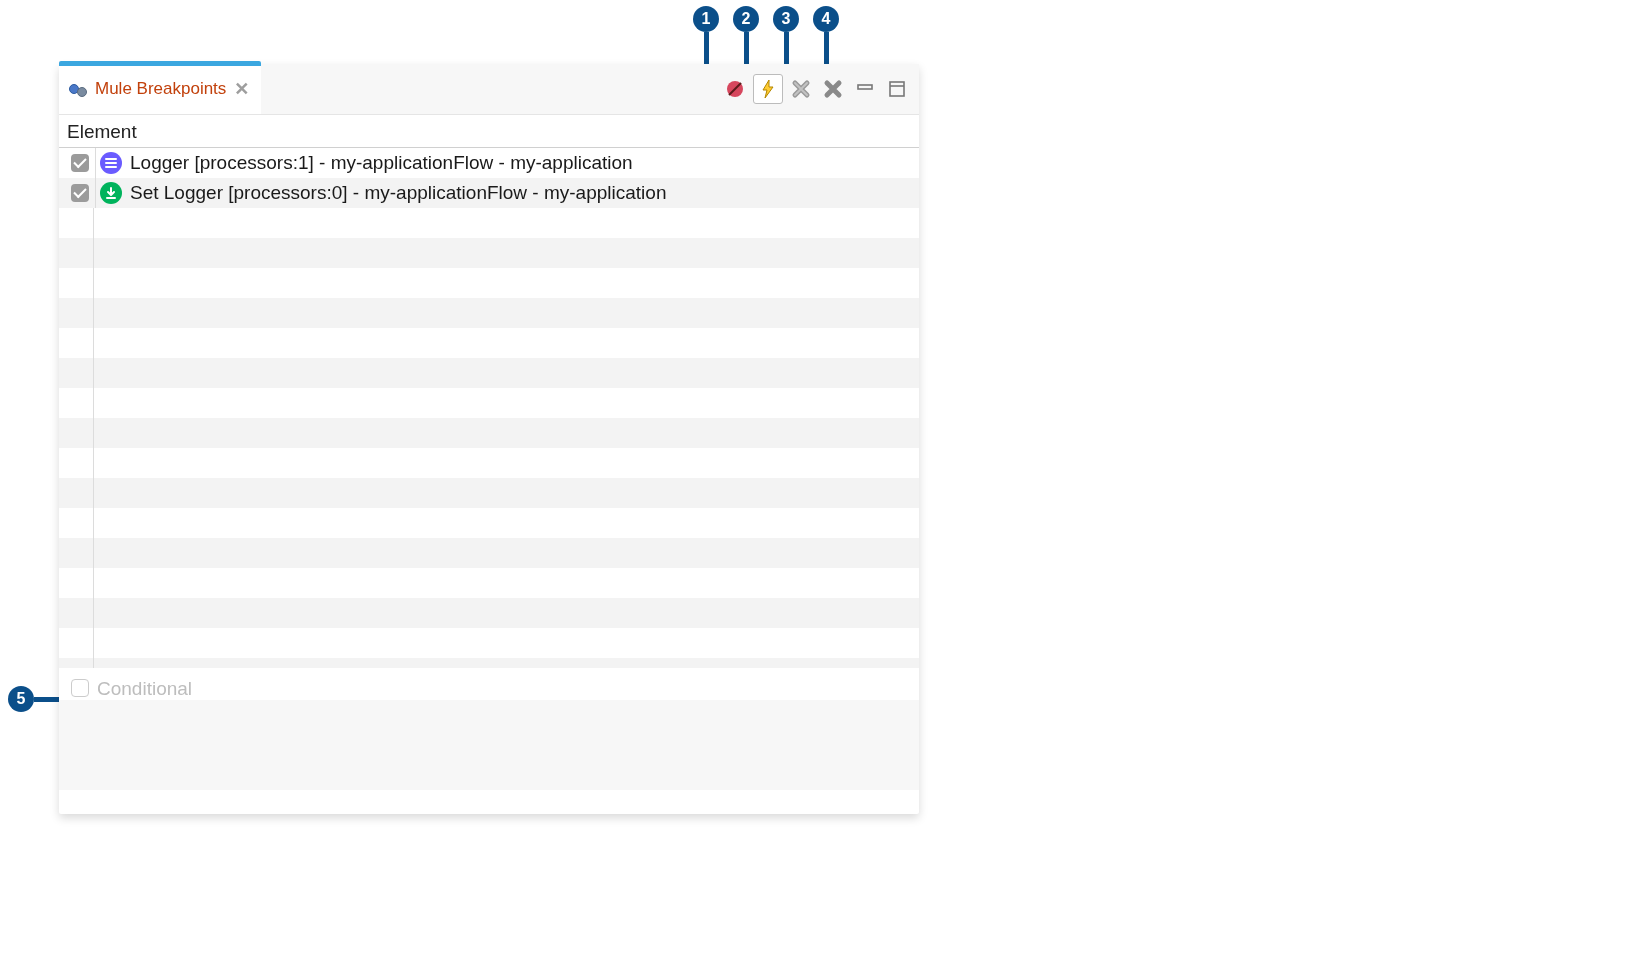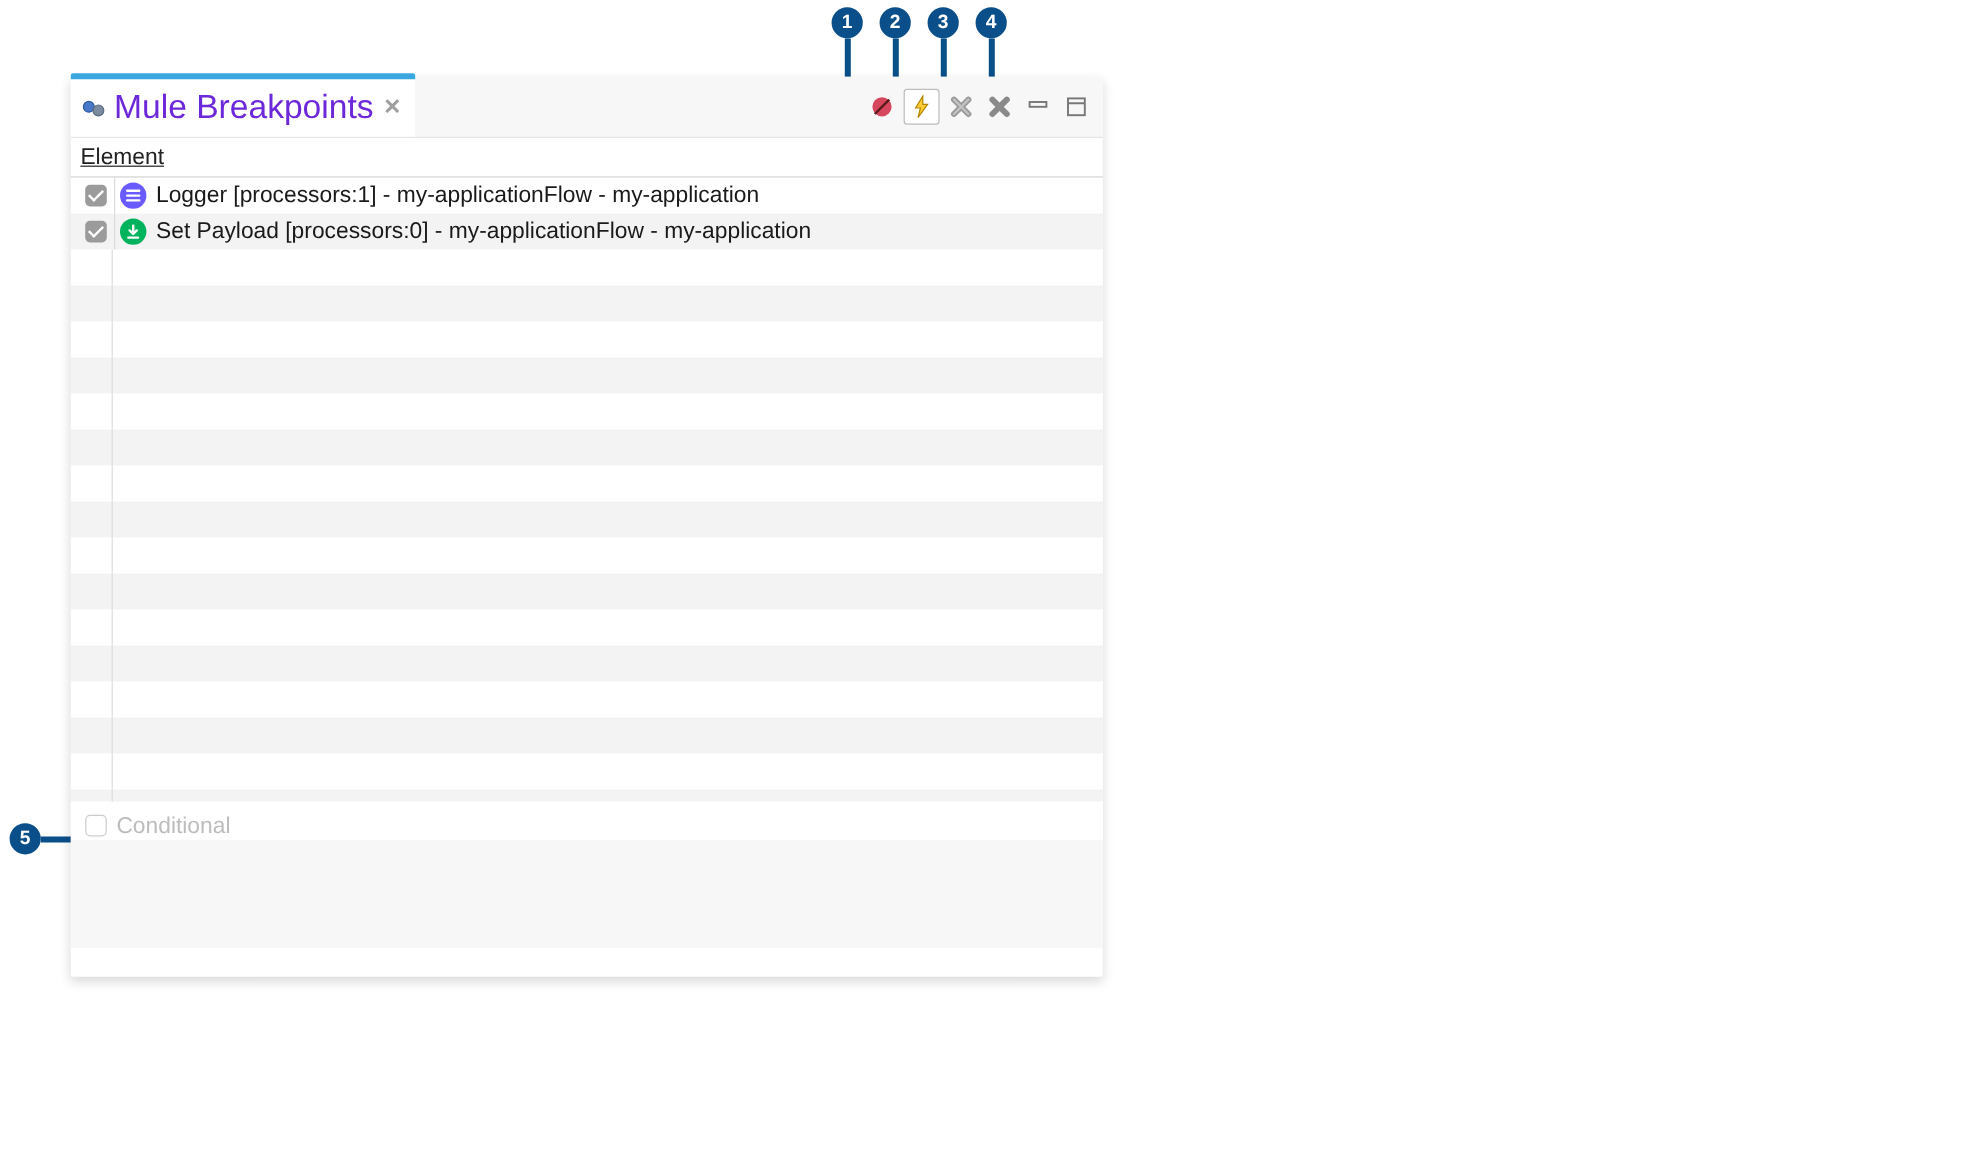--- a/index.html
+++ b/index.html
@@ -12,33 +12,33 @@
     height:50px;display:flex;align-items:flex-end;border-bottom:1px solid #e5e5e5;
     position:relative;background:#f7f7f7;
   }
   .tab{
     background:#fff;display:flex;align-items:center;padding:8px 12px 8px 10px;
     position:relative;height:34px;border-top-right-radius:3px;
   }
   .tab-top-accent{
     position:absolute;top:-3px;left:0;right:0;height:5px;background:#3ba7e0;border-top-left-radius:2px;border-top-right-radius:2px;
   }
-  .tab-title{font-size:28px;color:#6d28d9;padding-left:4px;}
+  .tab-title{font-size:17px;color:#c2410c;padding-left:4px;}
   .tab-close{color:#9e9e9e;margin-left:8px;font-size:18px;font-weight:bold;cursor:pointer;}
   .tab-icons{display:inline-flex;align-items:center;margin-right:4px;}
   .circle-small{width:8px;height:8px;border-radius:50%;display:inline-block;}
   .circle-small.blue{background:#4a78c8;border:1px solid #2c5aa0;}
   .circle-small.grey{background:#7a8ba0;border:1px solid #5a6b80;margin-left:-2px;margin-top:6px;}
   .toolbar{
     position:absolute;right:8px;top:10px;display:flex;align-items:center;gap:4px;
   }
   .tbtn{width:28px;height:28px;display:flex;align-items:center;justify-content:center;border-radius:3px;cursor:pointer;}
   .tbtn.selected{background:#fff;border:1px solid #bcbcbc;}
   .column-header{
-    padding:6px 24px 4px 8px;font-size:19px;color:#222;border-bottom:1px solid #d0d0d0;text-decoration:underline;
+    padding:6px 24px 4px 8px;font-size:19px;color:#222;border-bottom:1px solid #d0d0d0;
   }
   .list{height:520px;overflow:hidden;position:relative;}
   .row{height:30px;display:flex;align-items:center;padding:0 8px;font-size:19px;color:#1a1a1a;}
   .row:nth-child(odd){background:#fff;}
   .row:nth-child(even){background:#f3f3f3;}
   .row .cb{width:20px;height:20px;margin-right:6px;}
   input[type=checkbox].mac{appearance:none;width:18px;height:18px;border-radius:4px;background:#9b9b9b;display:inline-block;position:relative;}
   input[type=checkbox].mac:checked::after{
     content:"";position:absolute;left:3px;top:4px;width:10px;height:5px;border-left:2.5px solid #fff;border-bottom:2.5px solid #fff;transform:rotate(-45deg);
   }
@@ -159,21 +159,21 @@
       <div class="row">
         <input type="checkbox" class="mac cb" checked="" style="">
         <span class="iconcell">
           <span class="pill green">
             <svg width="14" height="14" viewBox="0 0 14 14">
                 <path d="M7 2 v6 M4 6 l3 3 l3 -3" stroke="#fff" stroke-width="2" fill="none" stroke-linecap="round" stroke-linejoin="round"></path>
                 <line x1="3" y1="12" x2="11" y2="12" stroke="#fff" stroke-width="2" stroke-linecap="round"></line>
               </svg>
           </span>
         </span>
-        <span class="label">Set Payload [processors:0] - my-applicationFlow - my-application</span>
+        <span class="label">Set Logger [processors:0] - my-applicationFlow - my-application</span>
       </div>
 
       <div class="row empty">
           <span class="cbarea"></span>
           <span class="iconcell"></span>
         </div>
       <div class="row empty">
           <span class="cbarea"></span>
           <span class="iconcell"></span>
         </div>

